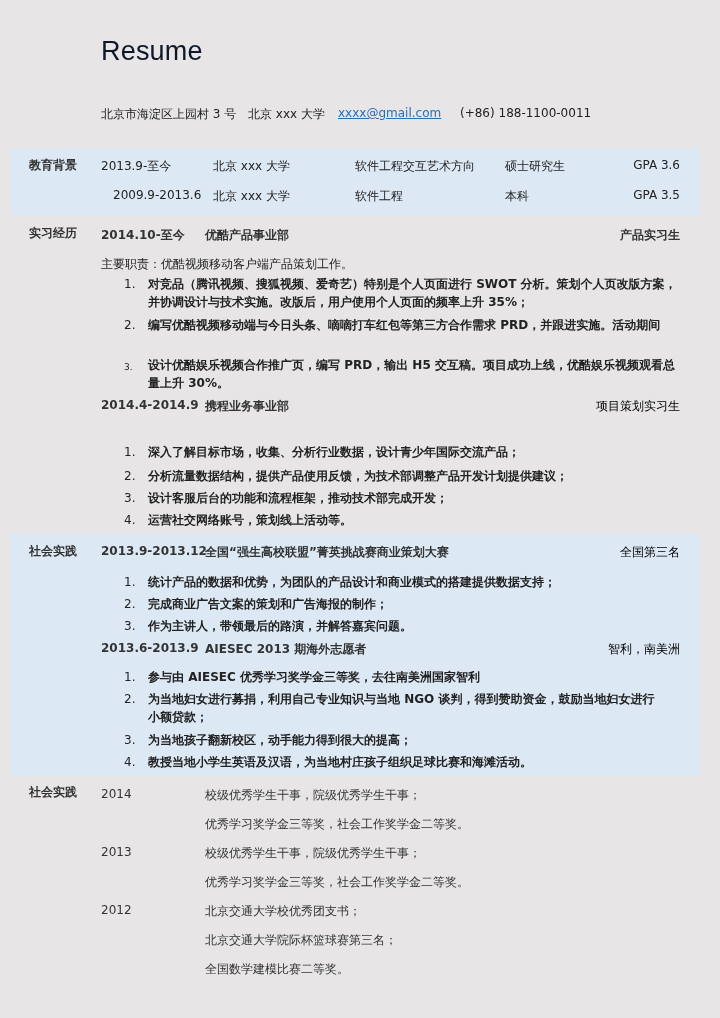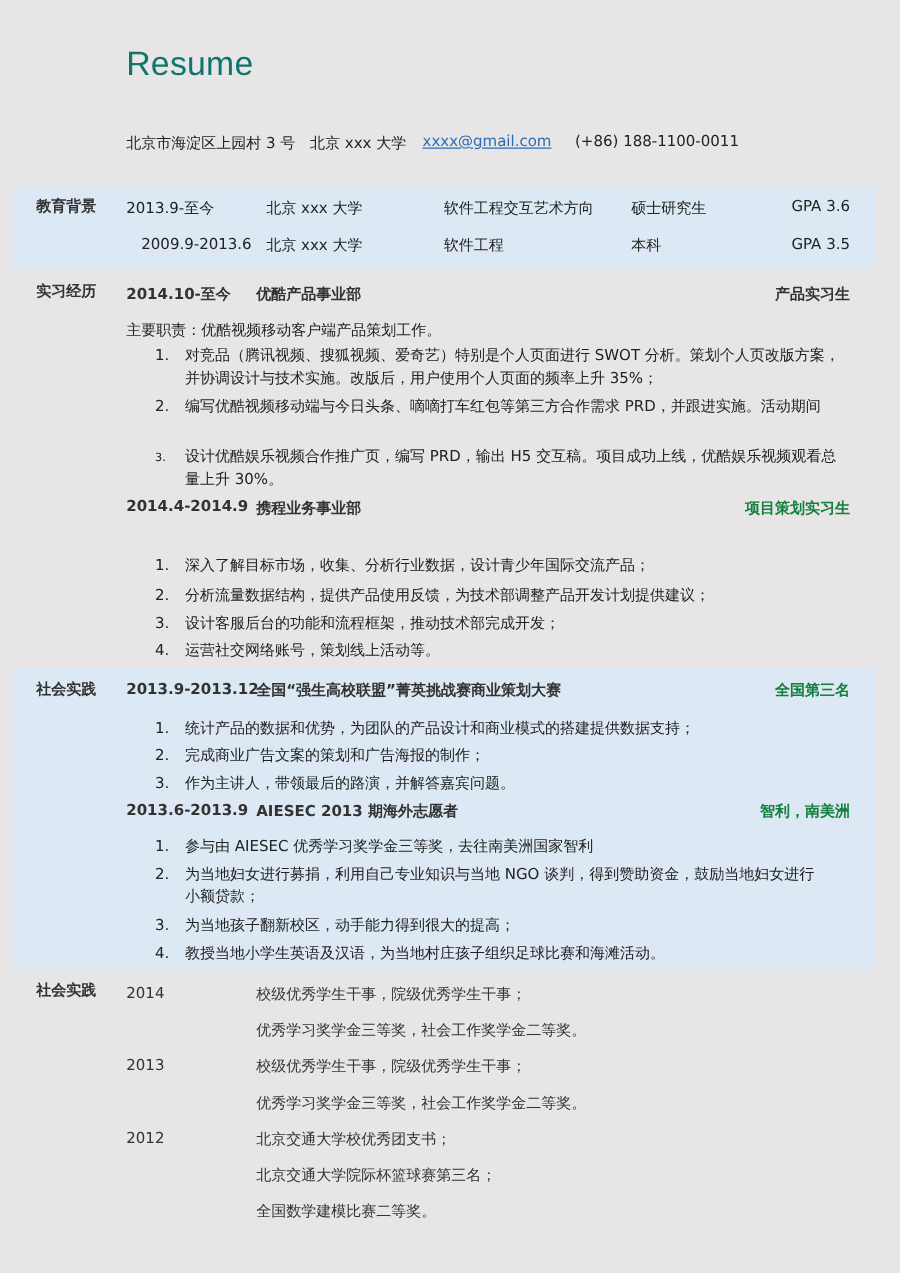--- a/index.html
+++ b/index.html
@@ -7,43 +7,43 @@
     width: 720px; height: 1018px; overflow: hidden;
     background: #e7e5e6;
     font-family: "DejaVu Sans", "Liberation Sans", sans-serif;
     color: #222;
     position: relative;
   }
   .page { position: absolute; left: 0; top: 0; width: 720px; height: 1018px; }
   .title {
     position: absolute; left: 101px; top: 36px;
     font-family: "Liberation Sans", "DejaVu Sans", sans-serif;
-    font-size: 27px; color: #0f766e; letter-spacing: 0.2px;
+    font-size: 27px; color: #0f172a; letter-spacing: 0.2px;
   }
   .contact {
     position: absolute; left: 101px; top: 106px; font-size: 12px; color: #222;
     white-space: nowrap;
   }
   .contact span { position: absolute; top: 0; white-space: nowrap; text-align: right; }
   .contact .email { color: #2b6fb3; text-decoration: underline; }
   .band {
     position: absolute; left: 10px; width: 690px; background: #dce8f3;
   }
   .label {
     position: absolute; left: 29px; font-size: 12px; font-weight: bold; color: #333;
     white-space: nowrap;
   }
   .row { position: absolute; font-size: 12px; white-space: nowrap; color: #222; }
   .cell { position: absolute; top: 0; white-space: nowrap; }
-  .right { position: absolute; right: 40px; white-space: nowrap; font-size: 12px; color: #15803d; font-weight: bold; }
+  .right { position: absolute; right: 40px; white-space: nowrap; font-size: 12px; color: #000000; }
   .head { font-weight: bold; color: #333; }
   .duty { position: absolute; left: 101px; font-size: 12px; white-space: nowrap; color: #222; }
   .li { position: absolute; left: 124px; font-size: 12px; color: #222; width: 560px; line-height: 18px; }
   .li .num { position: absolute; left: 0; top: 0; width: 20px; }
-  .li .txt { position: absolute; left: 24px; top: 0; width: 540px; }
+  .li .txt { position: absolute; left: 24px; top: 0; width: 540px; font-weight: bold; }
   .li .num.small { font-size: 9px; top: 2px; }
   .year { position: absolute; left: 101px; font-size: 12px; color: #333; }
   .award { position: absolute; left: 205px; font-size: 12px; color: #333; white-space: nowrap; }
 </style>
 </head>
 <body>
 
 <div class="page">
 
   <div class="title">Resume</div>

